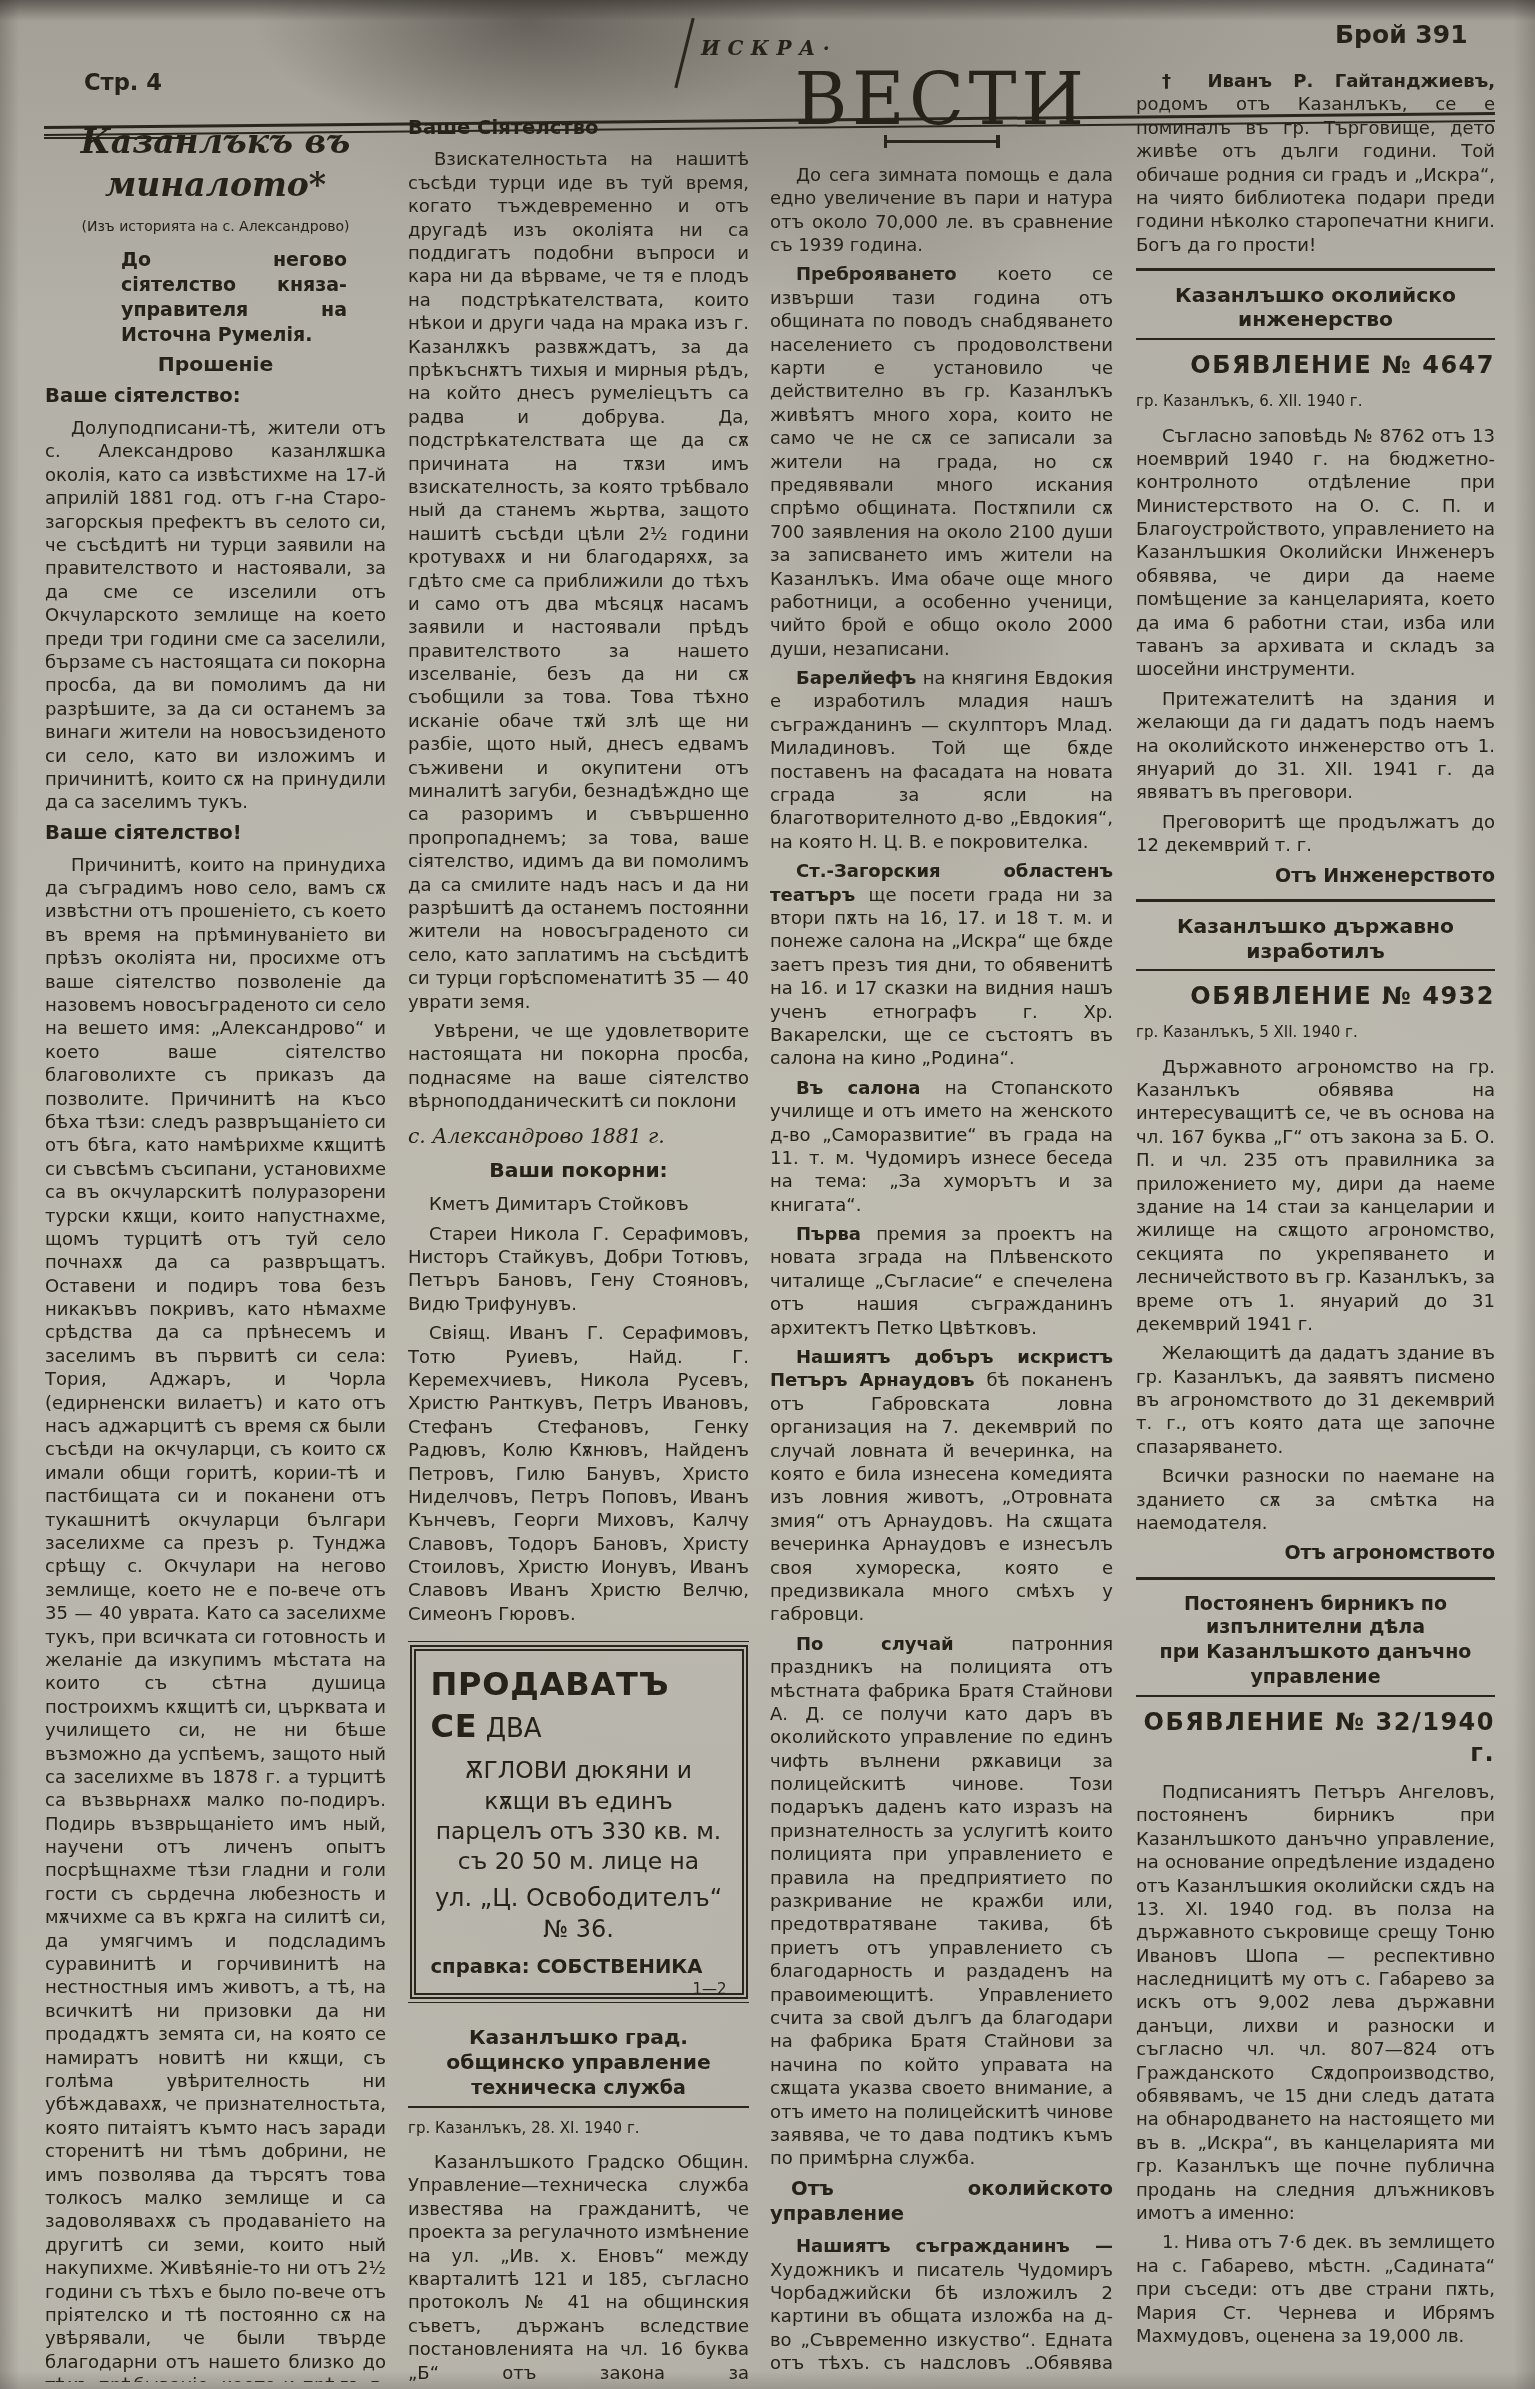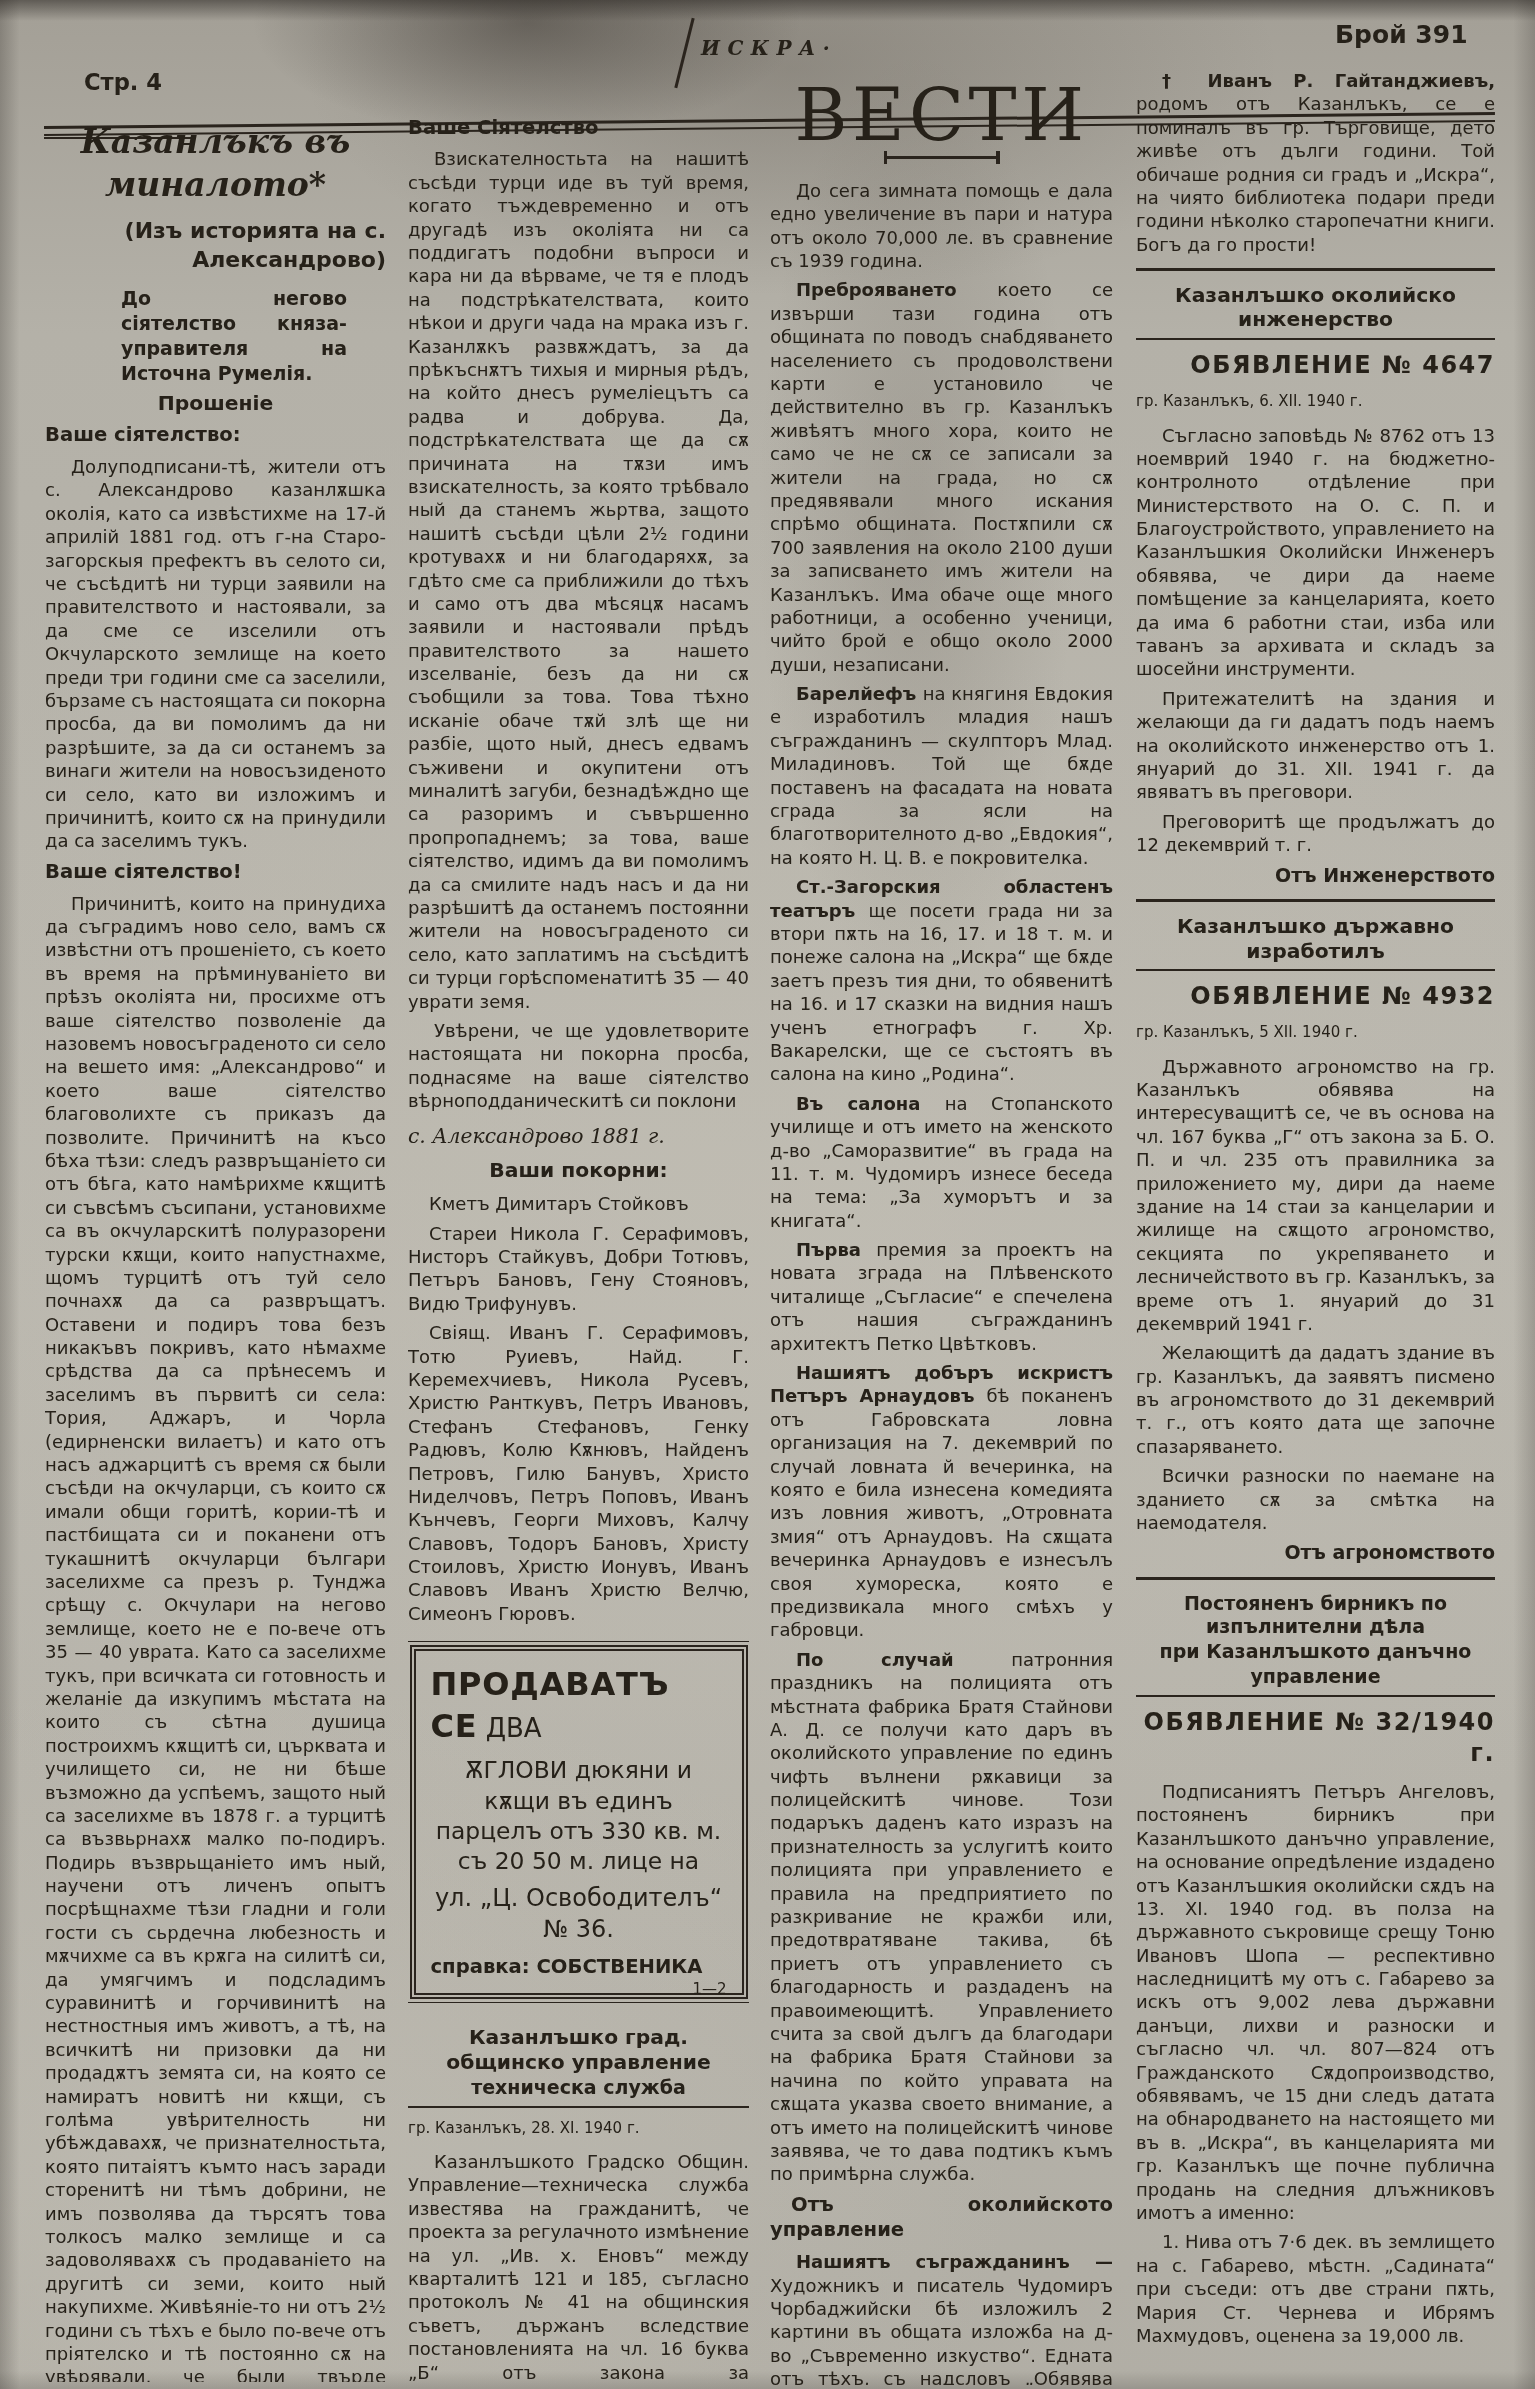--- a/index.html
+++ b/index.html
@@ -16,28 +16,28 @@
   }
   .page::before{content:""; position:absolute; inset:0; pointer-events:none;
     background:
       linear-gradient(180deg, rgba(40,36,32,.55), rgba(40,36,32,0) 21px),
       linear-gradient(90deg, rgba(40,36,32,.25), rgba(40,36,32,0) 19.6px),
       linear-gradient(270deg, rgba(40,36,32,.22), rgba(40,36,32,0) 22.6px),
       linear-gradient(0deg, rgba(40,36,32,.18), rgba(40,36,32,0) 18px);}
   .col{position:absolute; text-align:justify; font-size:18px; line-height:1.30; overflow:hidden;}
   #col1{left:45px;  top:121px; width:341px; height:2261px;}
   #col2{left:408px; top:113px; width:341px; height:2268px;}
-  #col3{left:770px;top:79px; width:343px; height:2306px;}
+  #col3{left:770px;top:63px; width:343px; height:2306px;}
   #col4{left:1136px;top:69px;  width:359px; height:2315px;}
   p{margin:0 0 6px; text-indent:26px;}
   p.noindent{text-indent:0;}
   b{font-weight:bold;}
   .article-title{font-family:"DejaVu Serif",serif; font-style:italic; font-weight:bold;
       font-size:33px; text-align:center; margin:0 0 10.5px;}
-  .article-sub{font-weight:bold; font-size:22px; text-align:right; margin:0 0 12px;}
+  .article-sub{font-weight:normal; font-size:14px; text-align:center; margin:0 0 12px;}
   .addressee{width:226px; margin-left:76px; font-weight:bold; font-size:19px; text-align:justify; margin-bottom:4.5px;}
   .doc-type{font-weight:bold; font-size:20.3px; text-align:center; margin:3px 0 6px;}
   .salut{font-weight:bold; font-size:19.6px; margin:1.5px 0 7.5px; text-indent:0;}
   .dateline-it{font-family:"DejaVu Serif",serif; font-style:italic; font-size:20.3px; margin:10.5px 0 7.5px; text-indent:0;}
   .signoff-head{font-weight:bold; font-size:20.3px; text-align:center; margin:7.5px 0 9px;}
   .hr4{border:0; border-top:3px solid #2a241d; margin:12px 0;}
   .org-head{font-weight:bold; font-size:20.3px; text-align:center; line-height:1.2; margin:4.5px 0 1.5px;}
   .org-sub{font-weight:bold; font-size:19px; text-align:center; margin:0 0 4.5px;}
   .org-rule{border:0; border-top:2.3px solid #2a241d; margin:6px 0 10.5px;}
   .ann-heading{font-weight:bold; font-size:30px; letter-spacing:1.5px; text-align:right; margin:6px 0 10.5px;}

